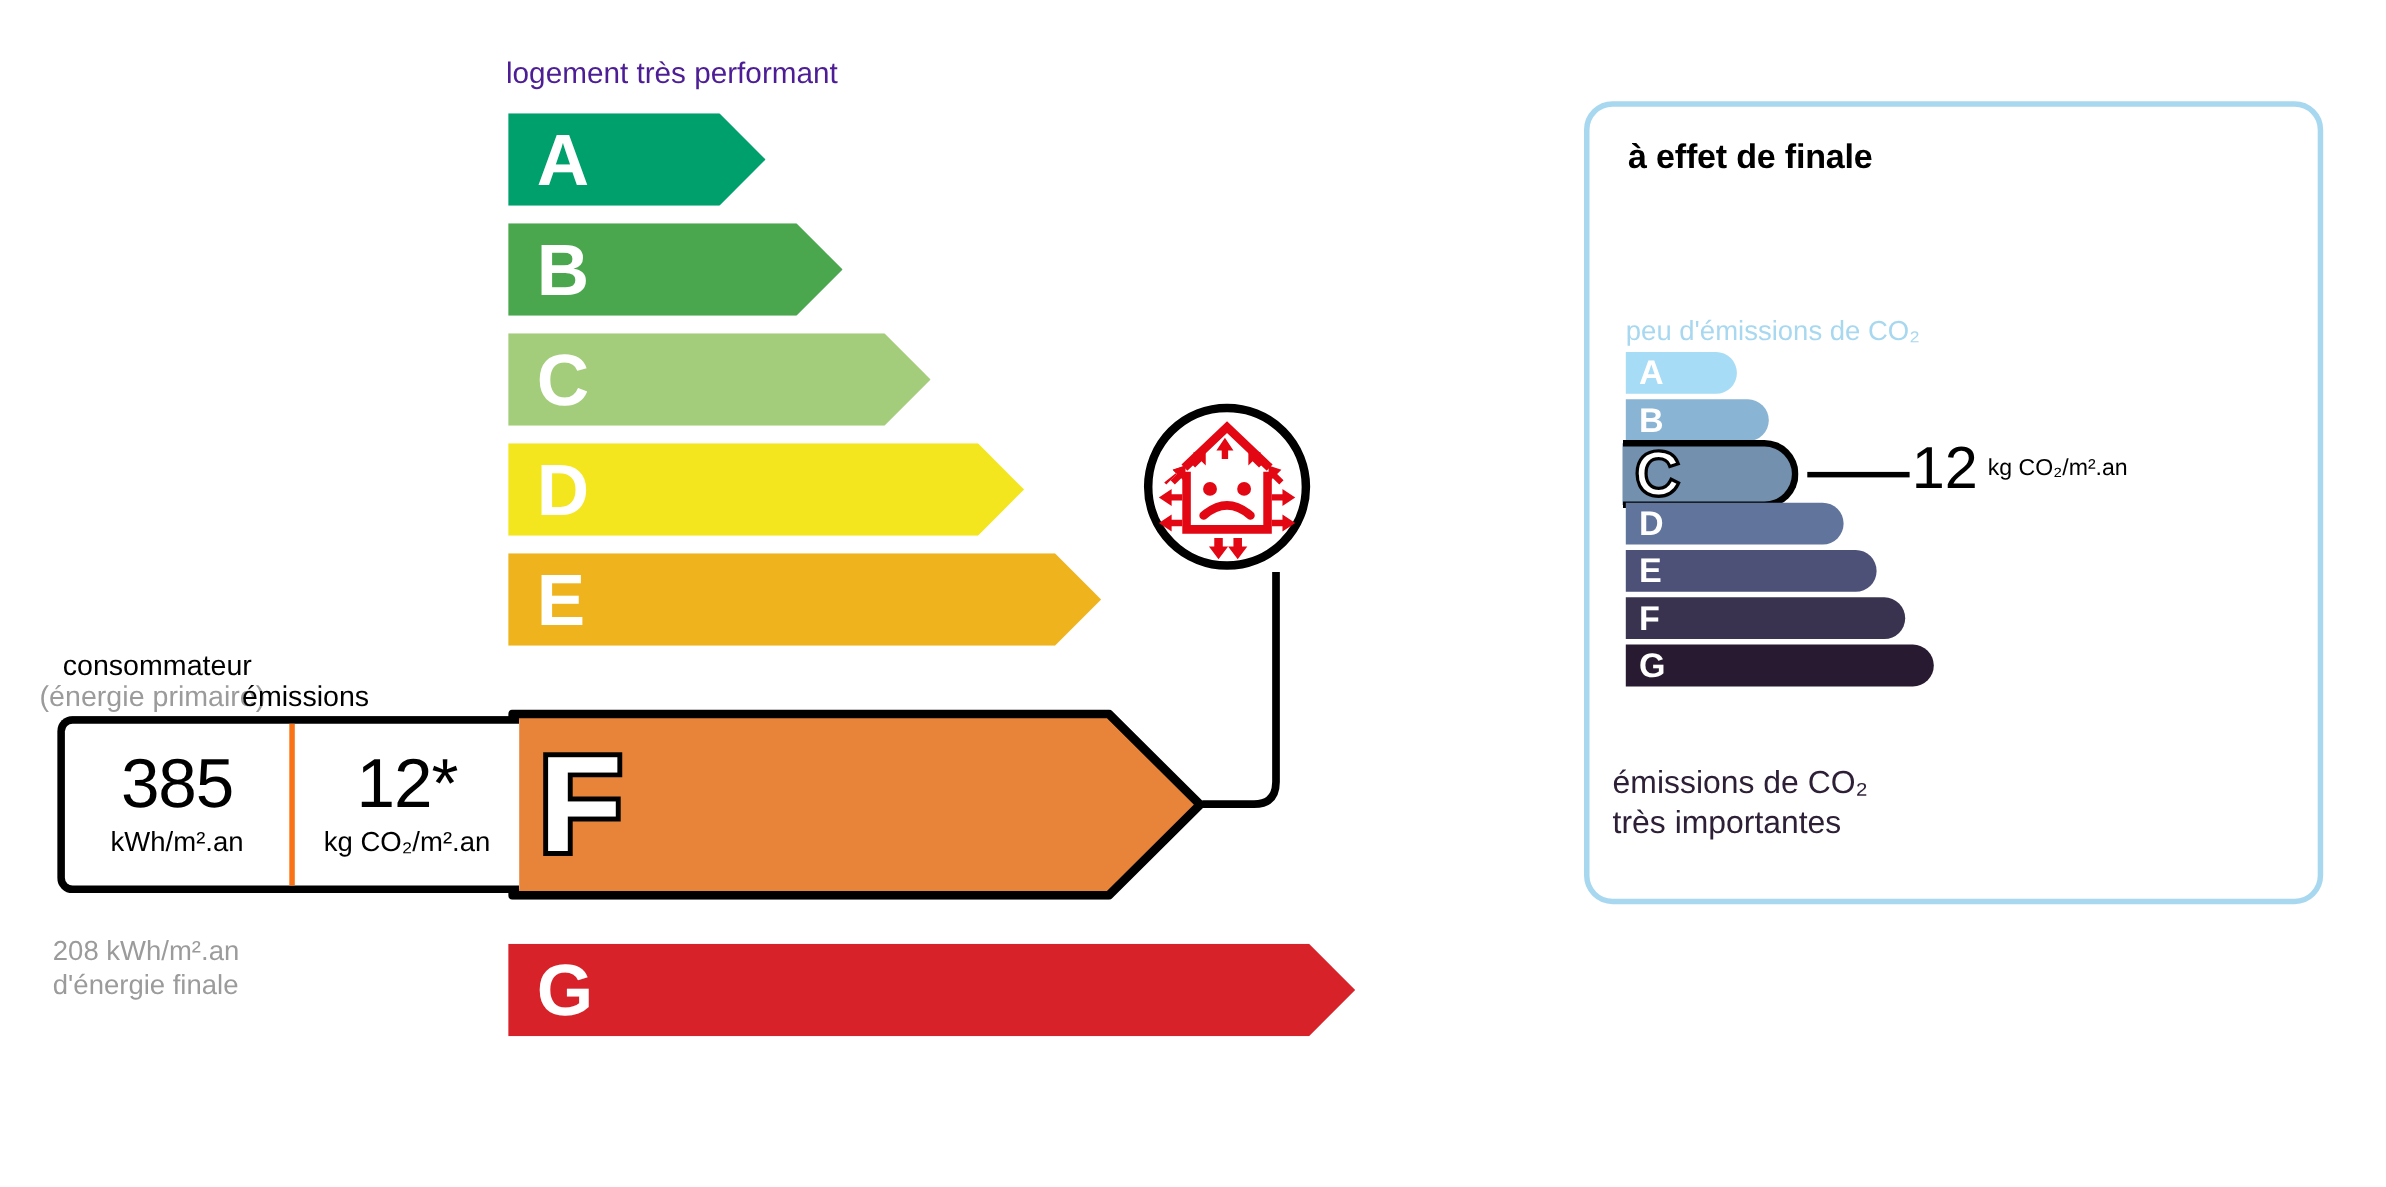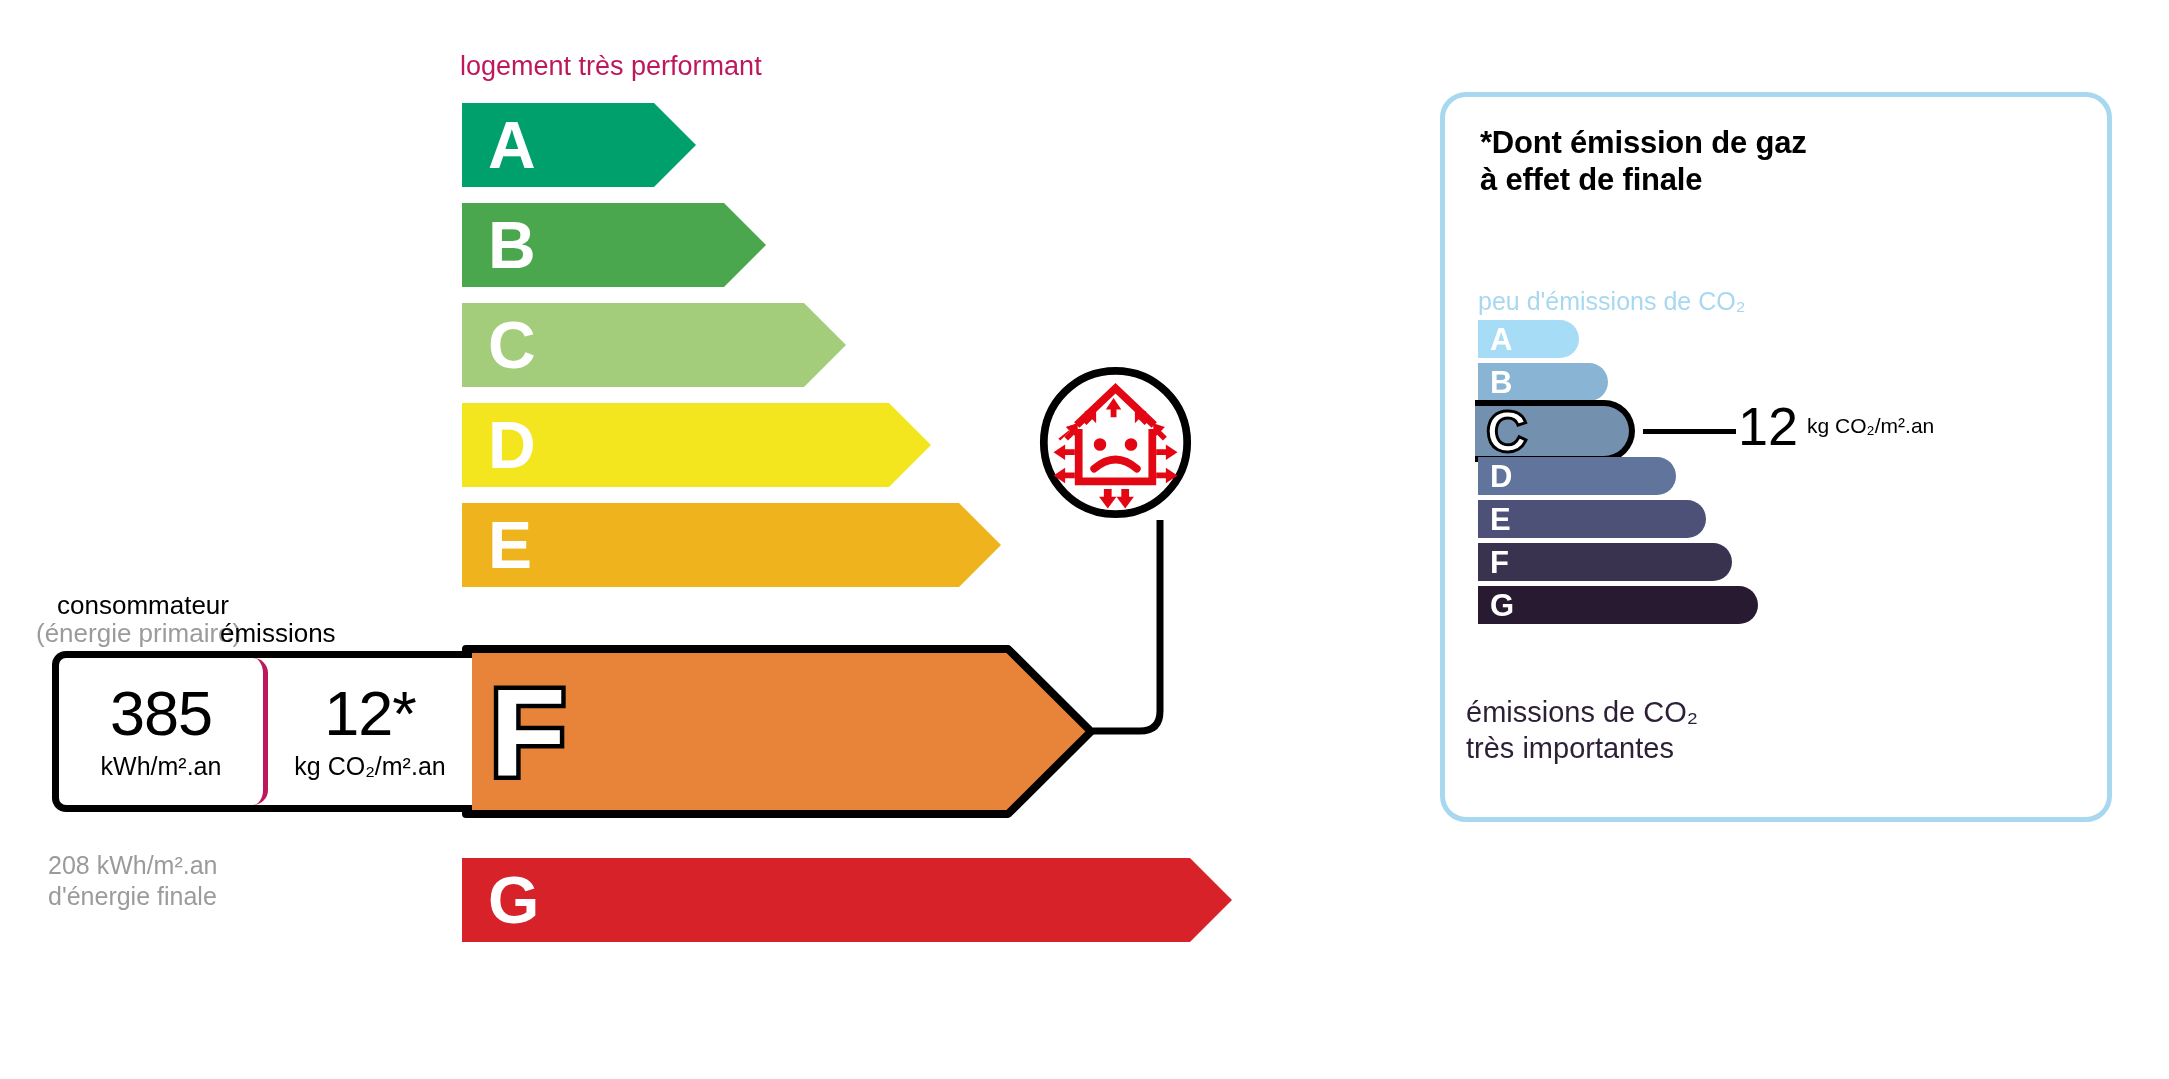--- a/index.html
+++ b/index.html
@@ -19,21 +19,21 @@
   #dpe-panel {
     position: absolute;
     left: 0; top: 0;
     width: 1430px; height: 1079px;
   }
 
   .top-caption {
     position: absolute;
     left: 460px; top: 51px;
     font-size: 27px;
-    color: #be185d;
+    color: #4c1d95;
     white-space: nowrap;
   }
   .bottom-caption {
     position: absolute;
     left: 460px; top: 950px;
     font-size: 27px;
     color: #d7222a;
     white-space: nowrap;
   }
 
@@ -101,21 +101,21 @@
     display: flex;
     z-index: 3;
   }
   .vb-cell {
     flex: 1;
     display: flex;
     flex-direction: column;
     align-items: center;
     justify-content: center;
   }
-  .vb-cell.left { border-right: 5px solid #be185d; border-radius: 15px; }
+  .vb-cell.left { border-right: 5px solid #f97316; }
   .vb-num {
     font-size: 63px;
     line-height: 1;
     color: #000000;
     letter-spacing: -1px;
   }
   .vb-unit {
     font-size: 25px;
     color: #000000;
     margin-top: 7px;
@@ -344,21 +344,20 @@
       <polygon points="28,106 16,114 28,122 28,117 38,117 38,111 28,111"></polygon>
       <polygon points="68,128 76,128 76,136 81,136 72,148 63,136 68,136"></polygon>
       <polygon points="86,128 94,128 94,136 99,136 90,148 81,136 86,136"></polygon>
     </g>
   </svg>
 </div>
 
 <div id="co2-panel">
 
   <div id="co2-title">
-    <div>*Dont émission de gaz</div>
     <div>à effet de finale</div>
   </div>
 
   <div id="co2-top-caption">peu d'émissions de CO₂</div>
 
   <div class="co2-bar co2-a" style="background:#a6dcf5">
     <span class="co2-letter">A</span>
   </div>
   <div class="co2-bar co2-b" style="background:#8ab4d4">
     <span class="co2-letter">B</span>

